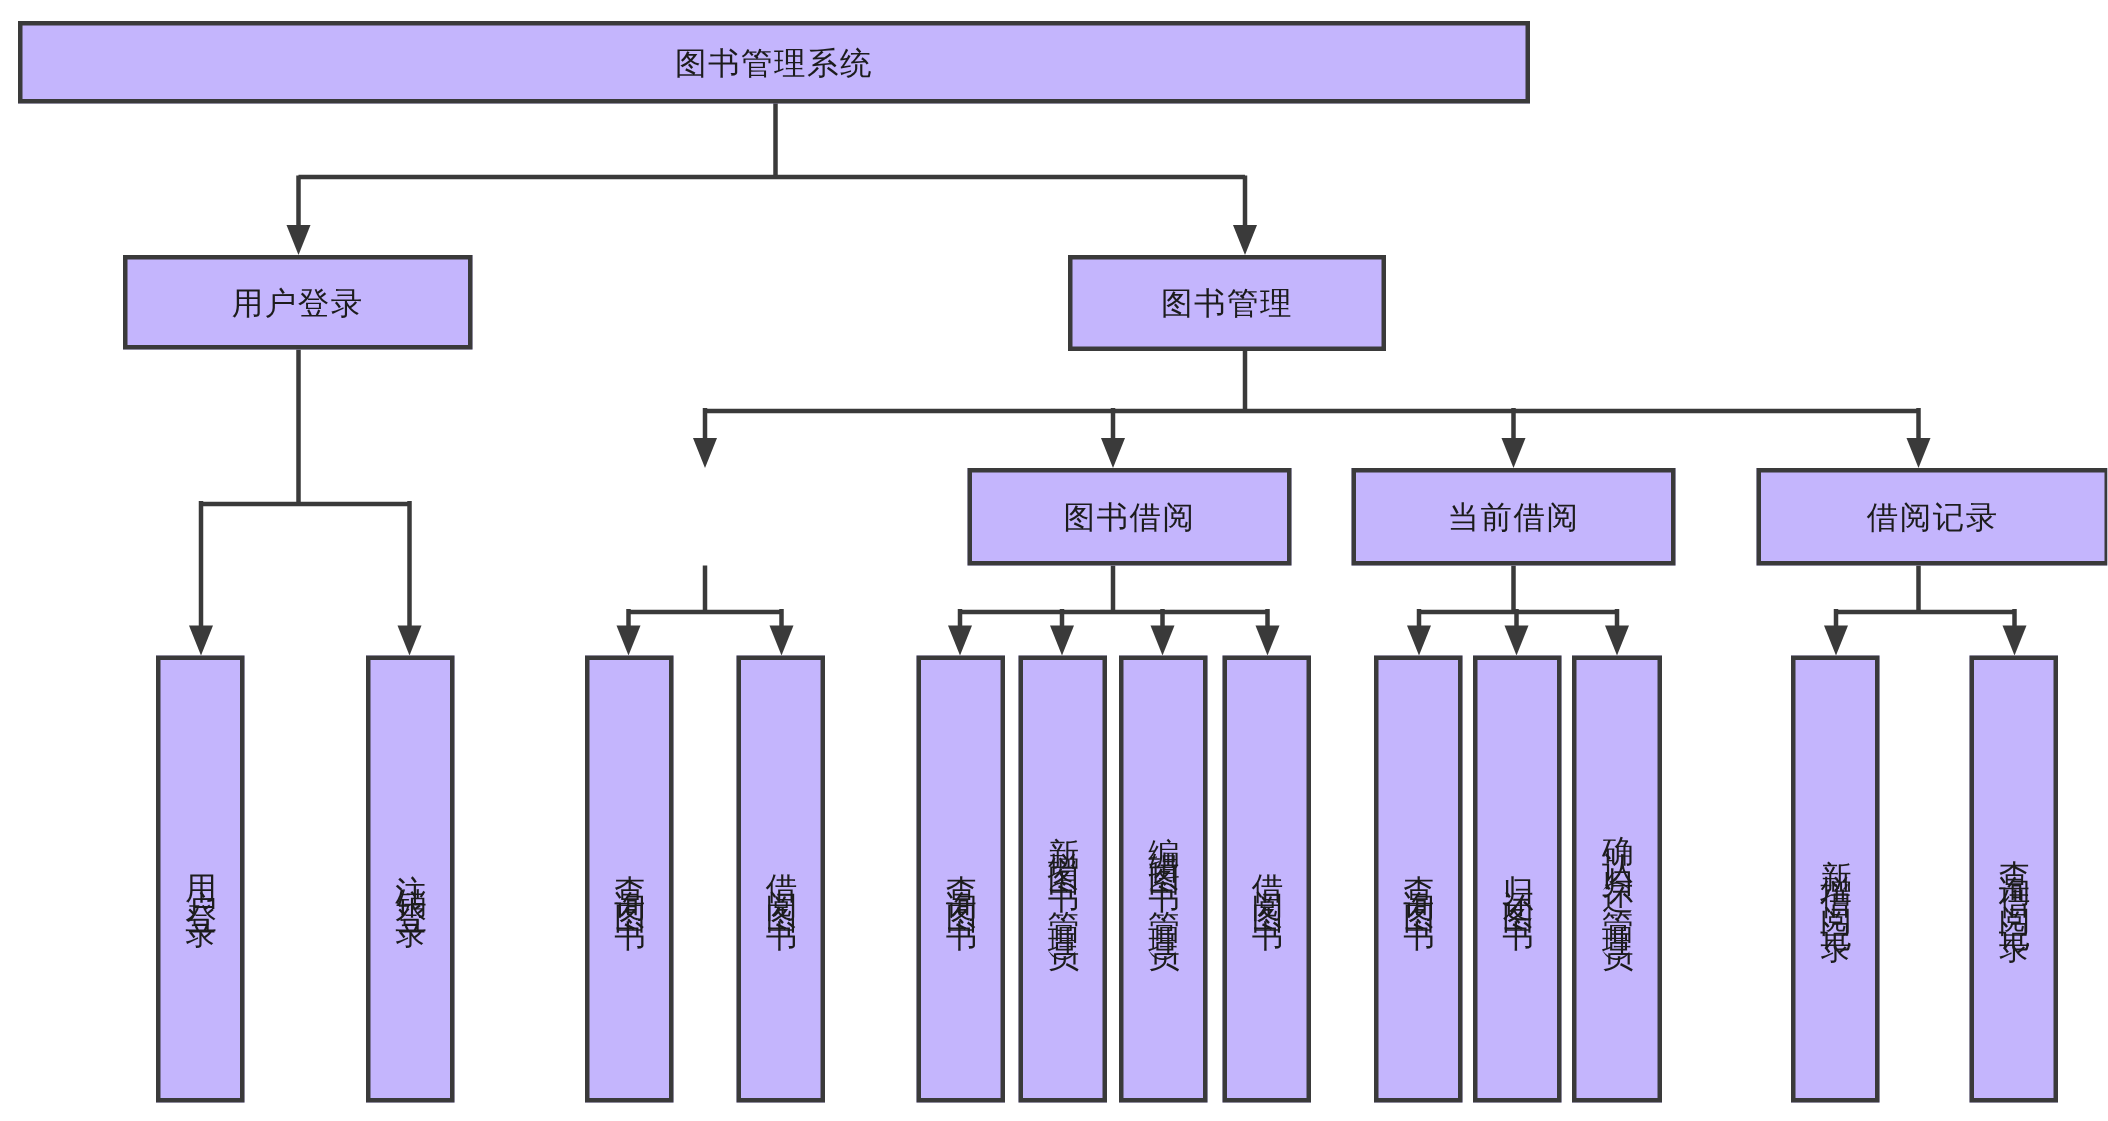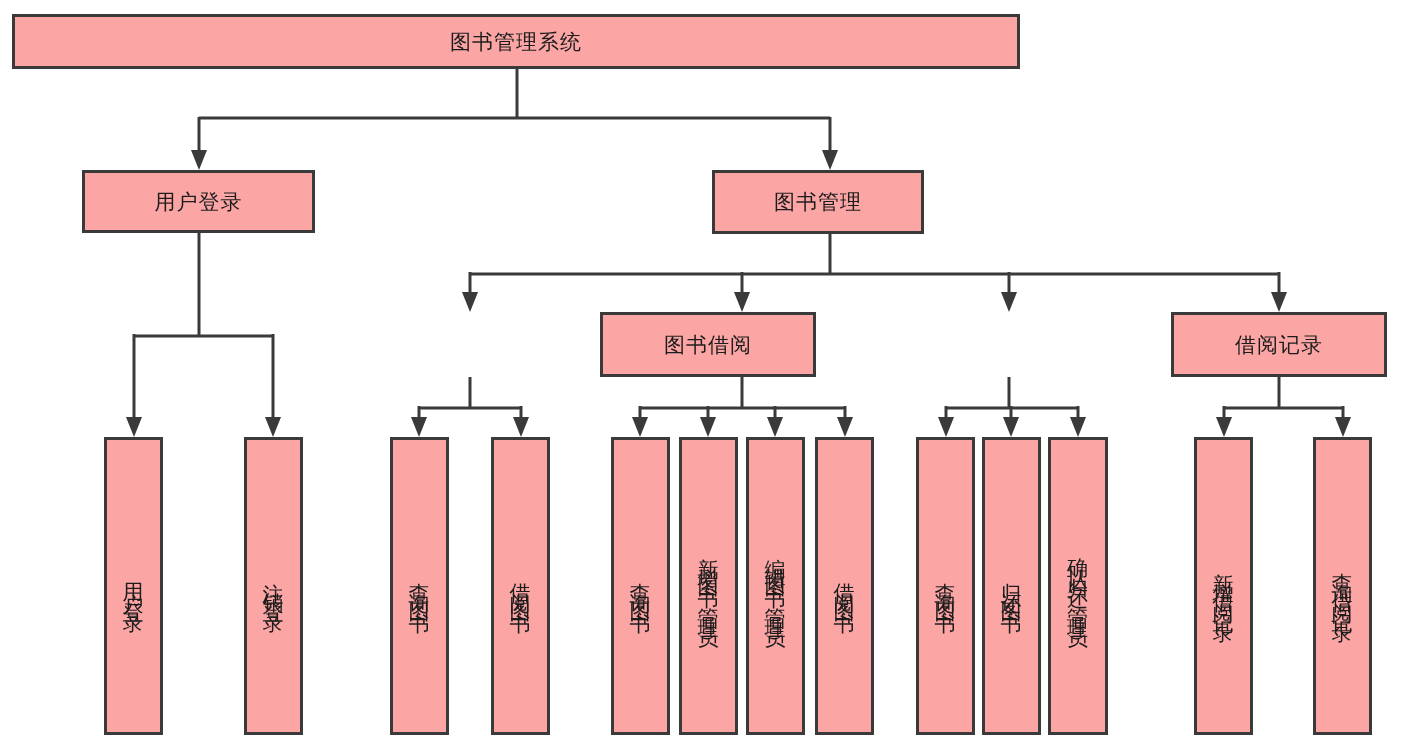--- a/index.html
+++ b/index.html
@@ -20,21 +20,21 @@
     stroke: var(--line, #3a3a3a);
     stroke-width: 3;
     fill: none;
   }
   .arrow {
     fill: var(--line, #3a3a3a);
     stroke: none;
   }
   .node {
     position: absolute;
-    background: #fca5a5;
+    background: #c4b5fd;
     border: 3px solid var(--box_border, #3a3a3a);
     box-sizing: border-box;
     display: flex;
     align-items: center;
     justify-content: center;
     color: var(--text, #1c1c1c);
   }
   .node.h .lbl {
     font-size: 21px;
     letter-spacing: 1px;
@@ -143,24 +143,27 @@
     <span class="lbl">图书管理系统</span>
   </div>
 
   <div class="node h" style="left:82px;top:170px;width:233px;height:63px">
     <span class="lbl">用户登录</span>
   </div>
   <div class="node h" style="left:712px;top:170px;width:212px;height:64px">
     <span class="lbl">图书管理</span>
   </div>
 
-  <div class="node h" style="left:600px;top:312px;width:216px;height:65px">
+  <div class="node h" style="left:645px;top:312px;width:216px;height:65px">
     <span class="lbl">图书借阅</span>
   </div>
-  <div class="node h" style="left:1171px;top:312px;width:216px;height:65px">
+  <div class="node h" style="left:901px;top:312px;width:216px;height:65px">
+    <span class="lbl">当前借阅</span>
+  </div>
+  <div class="node h" style="left:1171px;top:312px;width:235px;height:65px">
     <span class="lbl">借阅记录</span>
   </div>
 
   <div class="node v" style="left:104px;top:437px;width:59px;height:298px">
     <span class="lbl">用户登录</span>
   </div>
   <div class="node v" style="left:244px;top:437px;width:59px;height:298px">
     <span class="lbl">注销登录</span>
   </div>
 

